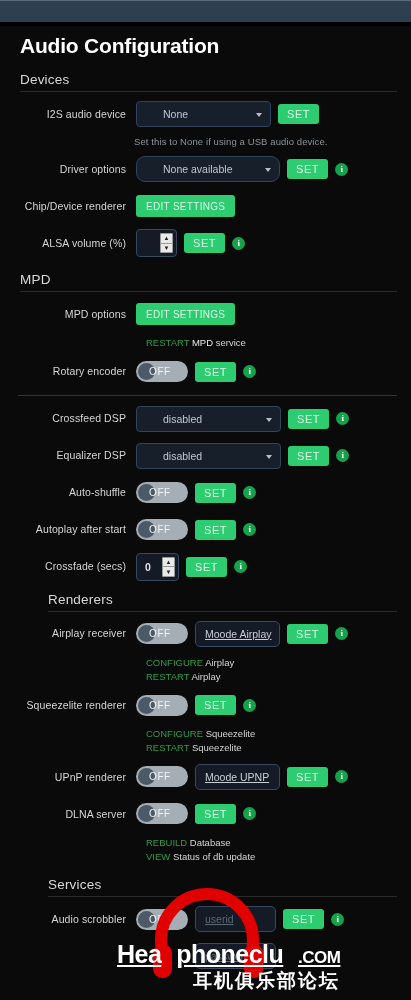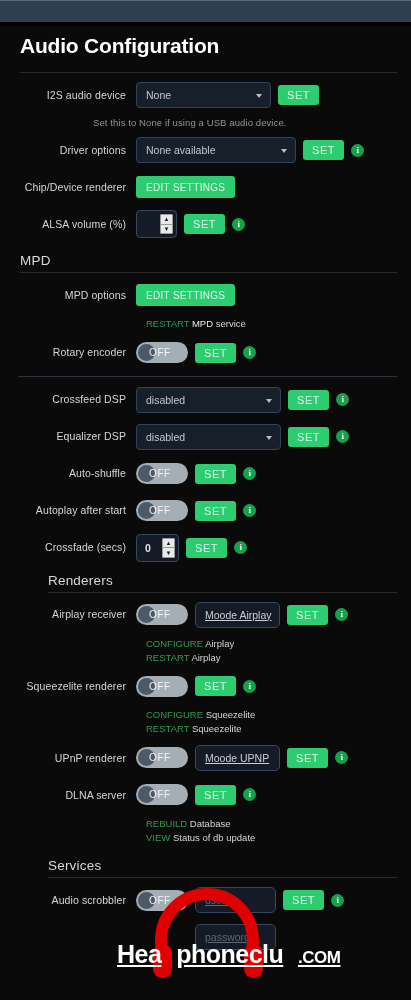--- a/index.html
+++ b/index.html
@@ -102,28 +102,28 @@
 
   
   .select {
     position: relative;
     height: 26px;
     background: #171f2b;
     border: 1px solid #31445c;
     border-radius: 4px;
     display: flex;
     align-items: center;
-    padding: 0 20px 0 9px;
+    padding: 0 20px 0 26px;
     color: #c3c8cf;
     font-size: 10.5px;
     white-space: nowrap;
     overflow: hidden;
   }
   .select.w-sel1 { width: 135px; }
-  .select.w-sel2 { width: 160px; }
+  .select.w-sel2 { width: 144px; border-radius: 9px; }
   .caret {
     position: absolute;
     right: 8px;
     top: 50%;
     width: 0; height: 0;
     margin-top: -1px;
     border-left: 3.5px solid transparent;
     border-right: 3.5px solid transparent;
     border-top: 4px solid #b9bfc6;
   }
@@ -252,21 +252,21 @@
     justify-content: center;
     line-height: 1;
     flex: 0 0 auto;
     font-family: "Liberation Serif", serif;
   }
 
   
   .helper {
     color: #8c949c;
     font-size: 9.5px;
-    margin: 1px 0 2px 75px;
+    margin: 1px 0 2px 116px;
     letter-spacing: 0.1px;
   }
   .linkline {
     margin-left: 128px;
     font-size: 9.5px;
     line-height: 1.45;
     color: #d6d6d6;
   }
   .linkline .grn {
     color: #2d9c52;
@@ -332,20 +332,21 @@
 <div id="app">
 
   <div class="topbar"></div>
   <div class="topbar-gap"></div>
 
   <div class="page">
 
     <div class="page-title">Audio Configuration</div>
 
     <div class="section">
+      <div class="section-head">Devices</div>
       <div class="section-rule"></div>
 
       <div class="row">
         <div class="lbl">I2S audio device</div>
         <div class="ctl">
           <div class="select w-sel1">
             <span>None</span>
             <span class="caret"></span>
           </div>
           <div class="btn-green">SET</div>
@@ -608,15 +609,16 @@
 
   </div>
 
   <div class="wm">
     <div class="wm-arc"></div>
     <div class="wm-ear-l"></div>
     <div class="wm-ear-r"></div>
     <div class="wm-text">
       <span>Hea</span><span style="opacity:0">d</span><span>phoneclu</span><span style="opacity:0">b</span><span class="dotcom">.COM</span>
     </div>
+    <div class="wm-cn">耳机俱乐部论坛</div>
   </div>
 
 </div>
 
 </body></html>

